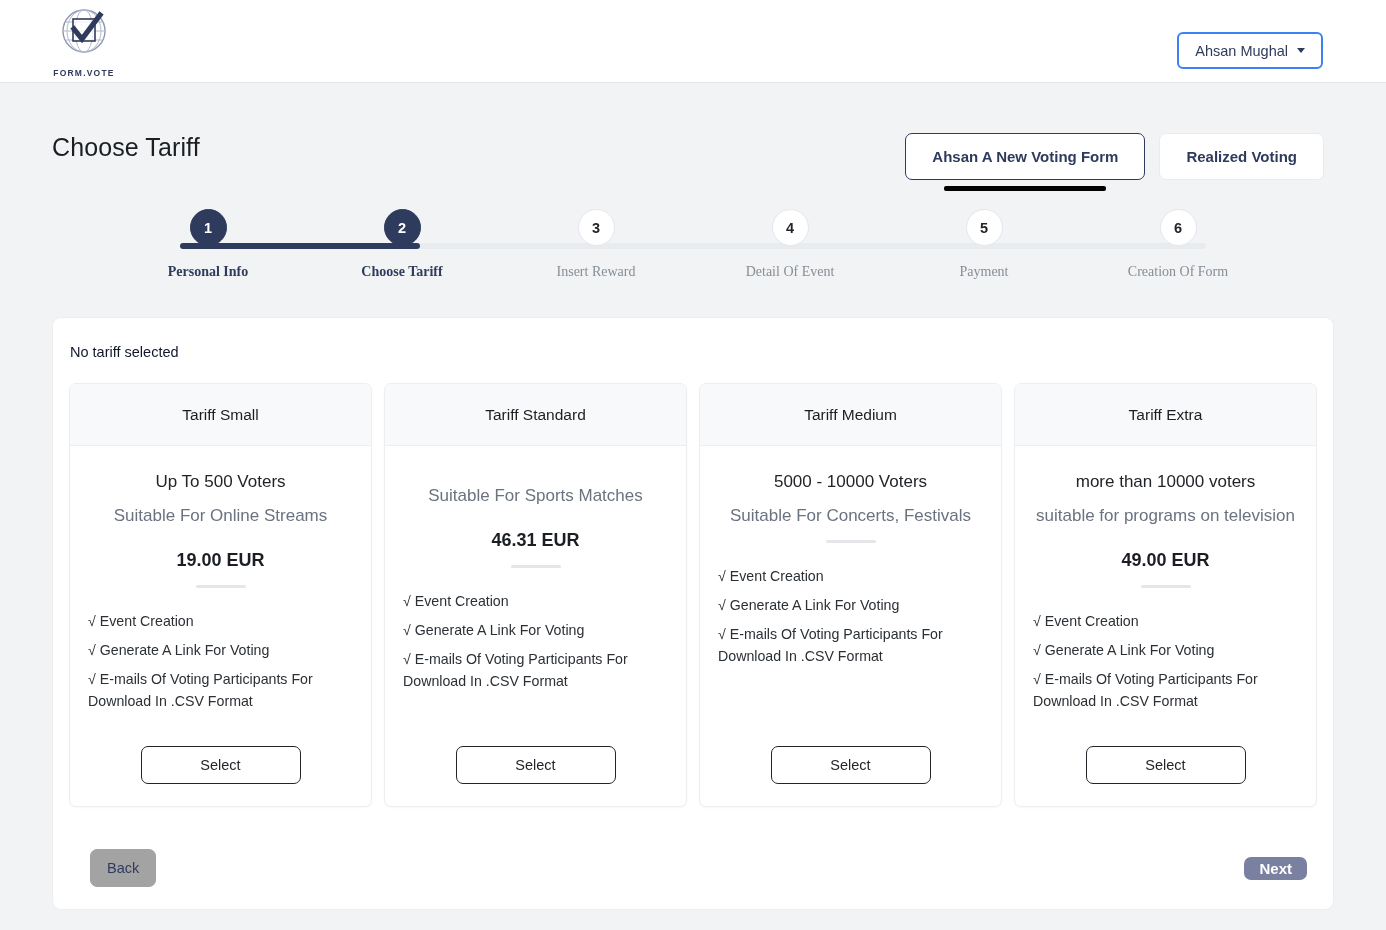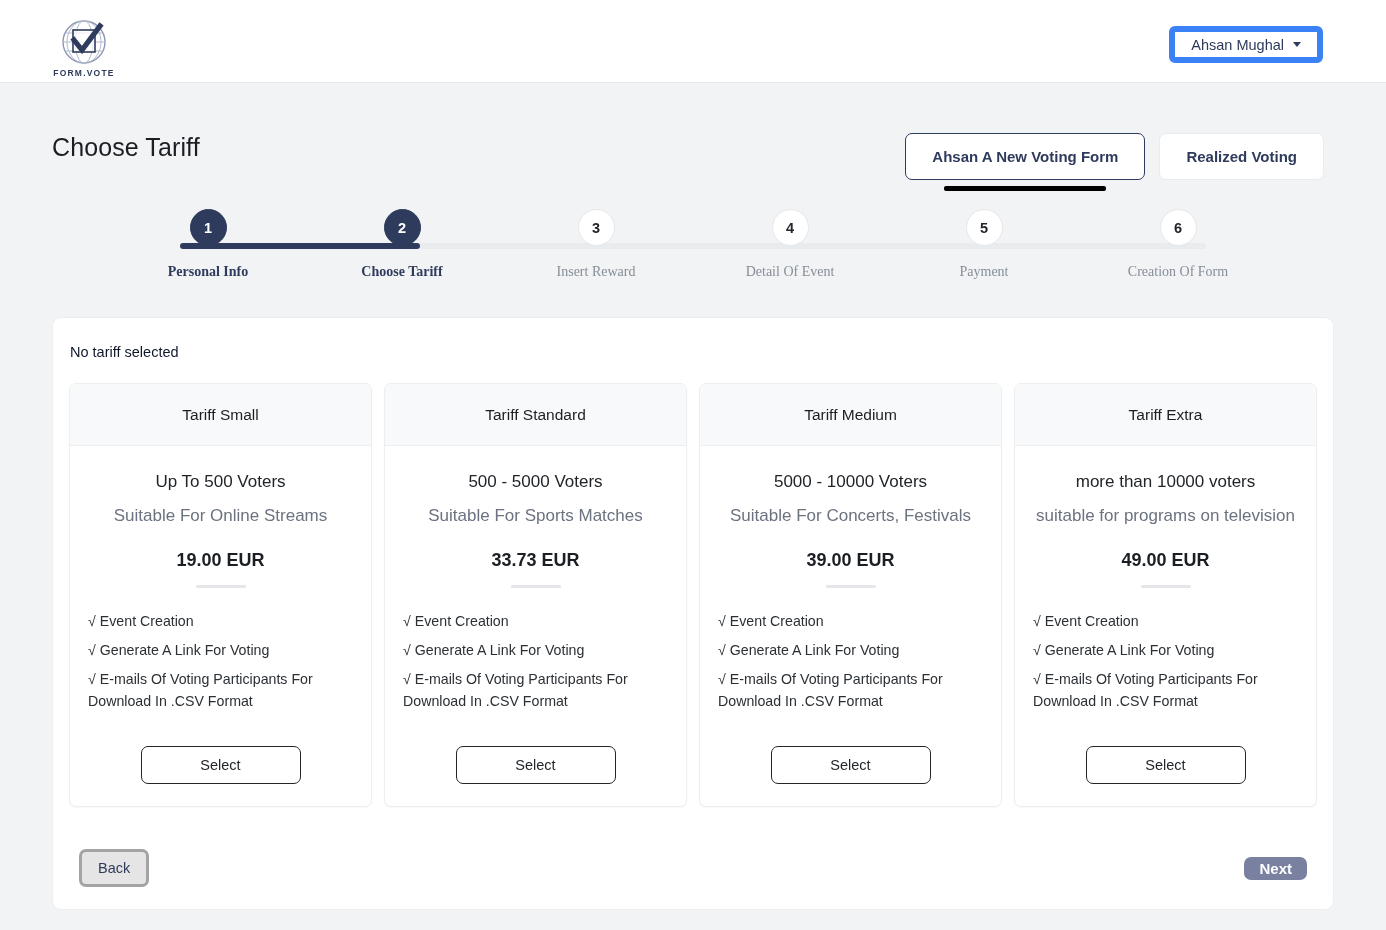--- a/index.html
+++ b/index.html
@@ -25,46 +25,46 @@
 
   .logo-wrap {
     position: absolute;
     left: 42px;
     top: 6px;
     width: 84px;
     height: 72px;
     display: flex;
     flex-direction: column;
     align-items: center;
-    justify-content: flex-end;
+    justify-content: space-between;
   }
   .logo-mark {
     position: relative;
     width: 50px;
     height: 50px;
   }
   .logo-text {
     font-size: 8.5px;
     font-weight: bold;
     letter-spacing: 1.2px;
     color: #2f3b5c;
     margin-top: 1px;
   }
 
   .user-menu {
     position: absolute;
     right: 63px;
-    top: 26px;
+    top: 32px;
     height: 37px;
     padding: 0 16px;
     display: flex;
     align-items: center;
     gap: 9px;
     background: #ffffff;
-    border: 6px solid #3b82f6;
+    border: 2px solid #3b82f6;
     border-radius: 6px;
     font-size: 14.5px;
     color: #2f3b5c;
     cursor: pointer;
   }
   .caret {
     width: 0; height: 0;
     border-left: 4.5px solid transparent;
     border-right: 4.5px solid transparent;
     border-top: 5px solid #2f3b5c;
@@ -294,27 +294,28 @@
     display: flex;
     justify-content: space-between;
     align-items: center;
     margin-top: 42px;
     padding: 0 10px;
   }
   .back-btn {
     min-width: 63px;
     height: 38px;
     padding: 0 16px;
-    background: #e5e5e5;
-    border: 3px solid #a3a3a3;
+    background: #a3a3a3;
+    border: 1px solid #a3a3a3;
     border-radius: 7px;
     font-size: 14.5px;
     color: #2f3b5c;
     font-family: "Liberation Sans", sans-serif;
     cursor: pointer;
+    margin-left: 11px;
   }
   .next-btn {
     min-width: 60px;
     height: 23px;
     padding: 0 15px;
     background: #7a80a0;
     border: none;
     border-radius: 7px;
     font-size: 15px;
     font-weight: bold;
@@ -412,41 +413,39 @@
         </ul>
       </div>
       <div class="card-foot">
         <button class="select-btn">Select</button>
       </div>
     </div>
 
     <div class="card">
       <div class="card-head">Tariff Standard</div>
       <div class="card-body">
-        <div class="voters">500 - 5000 Voters</div>
         <div class="suitable">Suitable For Sports Matches</div>
-        <div class="price">33.73 EUR</div>
+        <div class="price">46.31 EUR</div>
         <div class="divider"></div>
         <ul class="features">
           <li><span class="check">√</span><span>Event Creation</span></li>
           <li><span class="check">√</span><span>Generate A Link For Voting</span></li>
           <li><span class="check">√</span><span>E-mails Of Voting Participants For Download In .CSV Format</span></li>
         </ul>
       </div>
       <div class="card-foot">
         <button class="select-btn">Select</button>
       </div>
     </div>
 
     <div class="card">
       <div class="card-head">Tariff Medium</div>
       <div class="card-body">
         <div class="voters">5000 - 10000 Voters</div>
         <div class="suitable">Suitable For Concerts, Festivals</div>
-        <div class="price">39.00 EUR</div>
         <div class="divider"></div>
         <ul class="features">
           <li><span class="check">√</span><span>Event Creation</span></li>
           <li><span class="check">√</span><span>Generate A Link For Voting</span></li>
           <li><span class="check">√</span><span>E-mails Of Voting Participants For Download In .CSV Format</span></li>
         </ul>
       </div>
       <div class="card-foot">
         <button class="select-btn">Select</button>
       </div>

